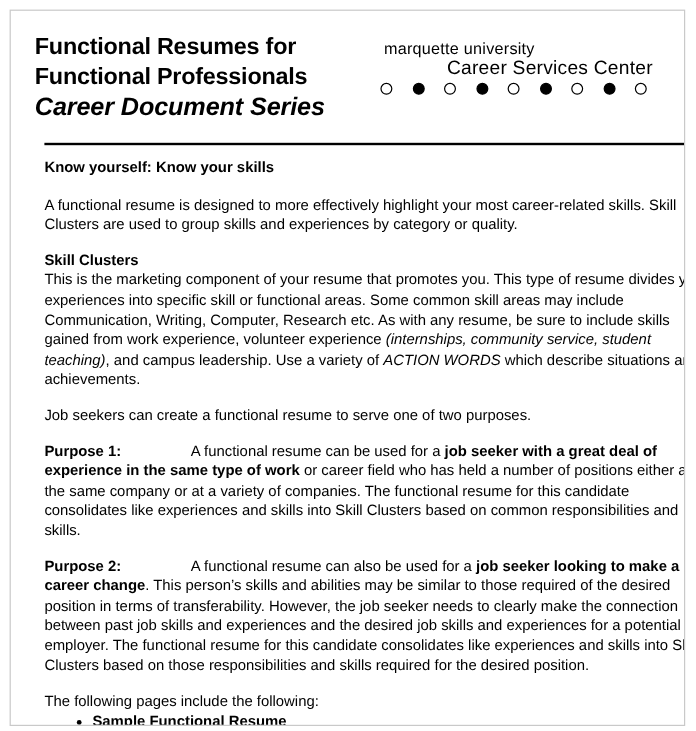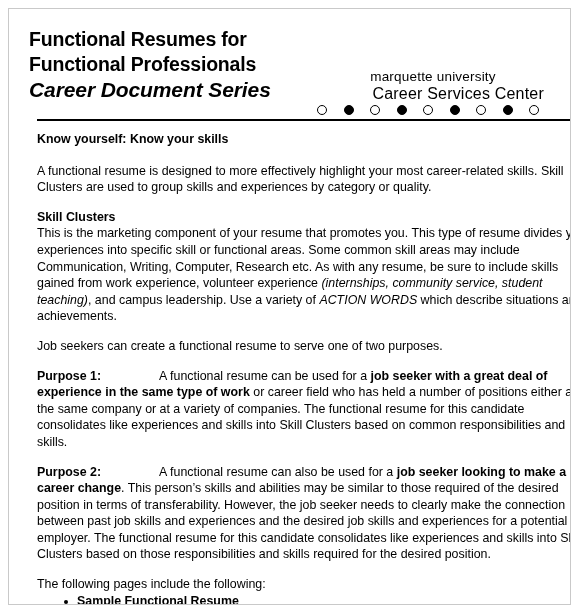--- a/index.html
+++ b/index.html
@@ -72,23 +72,22 @@
   .logo-block {
     position: absolute;
     left: 287px;
     top: 6px;
     width: 230px;
   }
   .logo-line1 {
     font-size: 13.5px;
     line-height: 16px;
     letter-spacing: 0.2px;
-    text-align: center;
+    text-align: left;
     padding-left: 4px;
-    margin-top: 36px;
   }
   .logo-line2 {
     font-size: 16px;
     line-height: 18px;
     letter-spacing: 0.2px;
     text-align: right;
     padding-right: 2px;
   }
   .logo-dots {
     margin-top: 2px;

